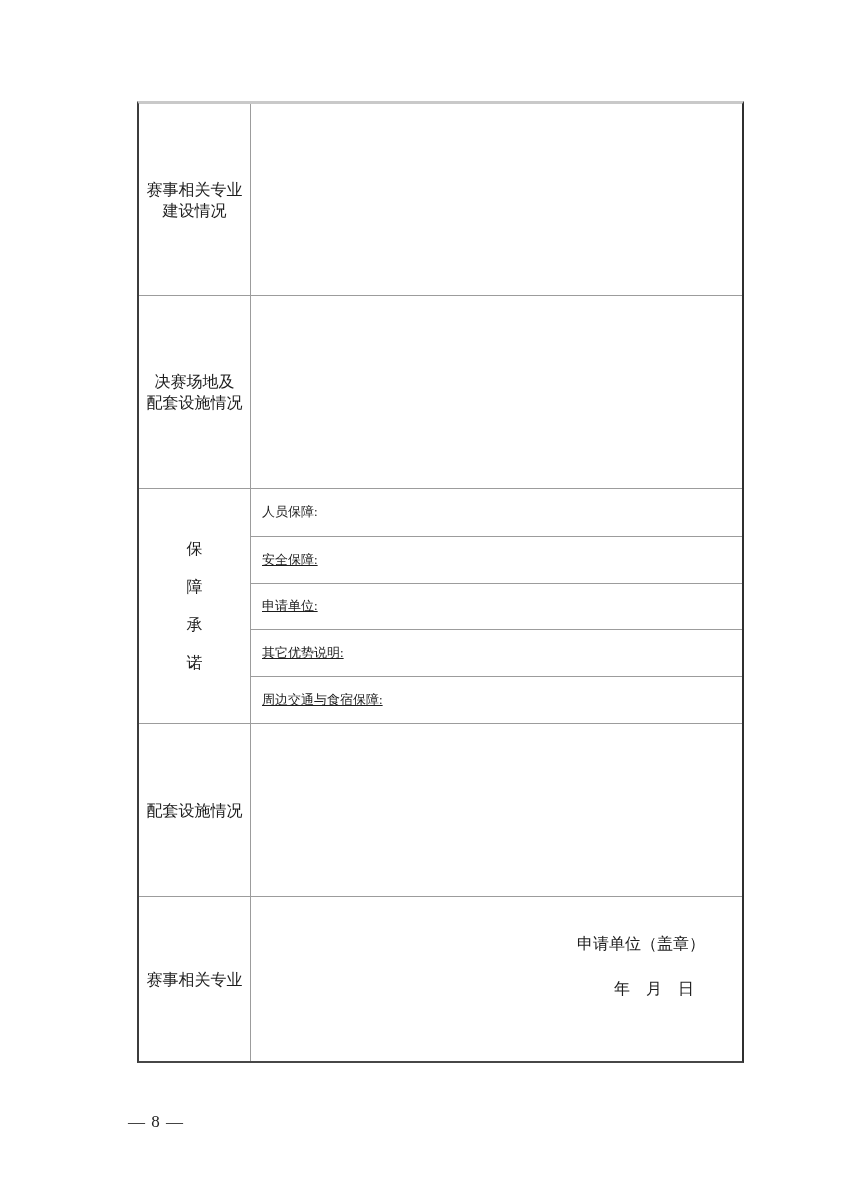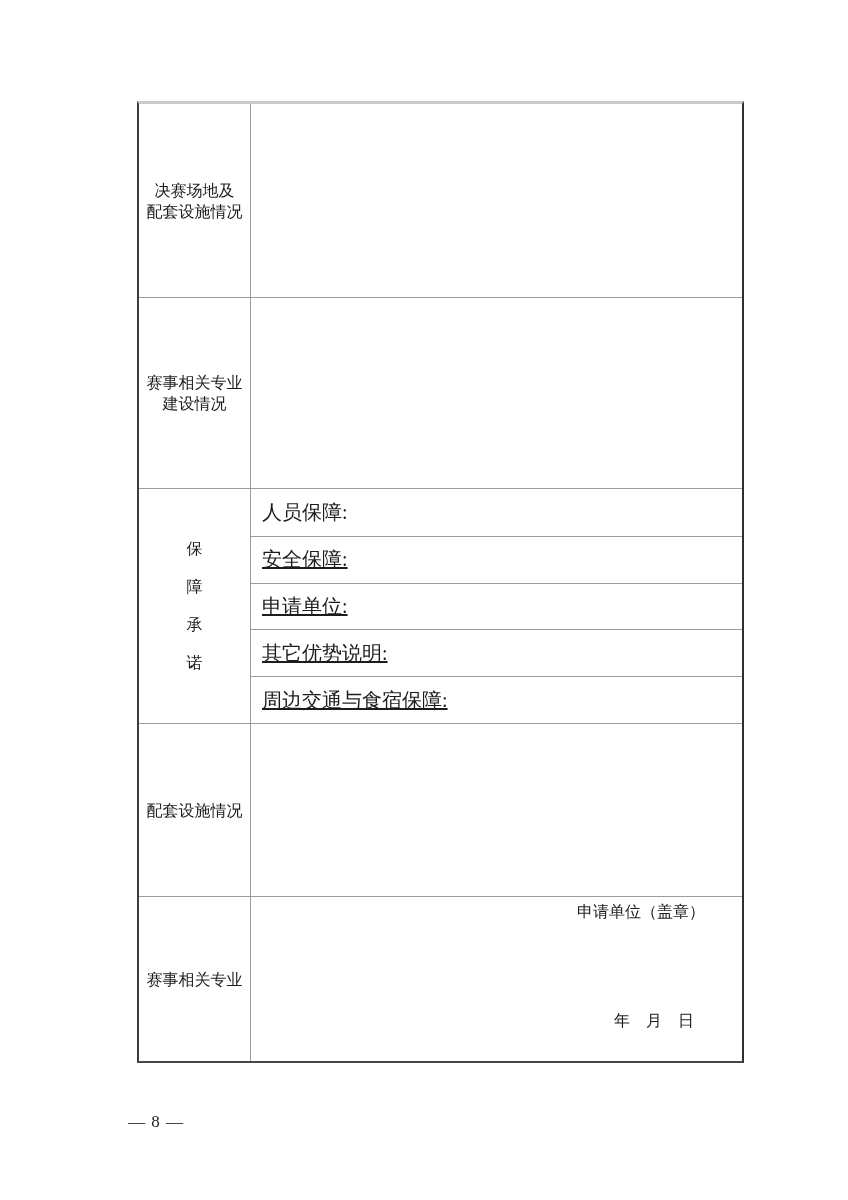--- a/index.html
+++ b/index.html
@@ -64,28 +64,28 @@
   .row-5 { flex: 1 1 auto; }
   .vertical-label {
     line-height: 38px;
   }
   .sub-row {
     box-sizing: border-box;
     height: 47px;
     display: flex;
     align-items: center;
     padding-left: 11px;
-    font-size: 20px;
+    font-size: 13px;
   }
   .sub-row + .sub-row {
     border-top: 1px solid #9c9c9c;
     text-decoration: underline;
   }
   .opinion-cell {
-    justify-content: space-between;
+    justify-content: center;
     align-items: flex-end;
     padding-bottom: 26px;
     font-size: 16px;
     line-height: 29px;
   }
   .stamp-line {
     padding-right: 37px;
   }
   .date-line {
     padding-right: 48px;
@@ -100,32 +100,32 @@
     letter-spacing: 1px;
   }
 </style>
 </head>
 <body>
 
 <div class="sheet">
 
   <div class="form-table">
 
+    <div class="frow row-1">
+      <div class="label-cell">
+        <div>赛事相关专业</div>
+        <div>建设情况</div>
+      </div>
+      <div class="content-cell"></div>
+    </div>
+
     <div class="frow row-2">
       <div class="label-cell">
         <div>决赛场地及</div>
         <div>配套设施情况</div>
-      </div>
-      <div class="content-cell"></div>
-    </div>
-
-    <div class="frow row-1">
-      <div class="label-cell">
-        <div>赛事相关专业</div>
-        <div>建设情况</div>
       </div>
       <div class="content-cell"></div>
     </div>
 
     <div class="frow row-3">
       <div class="label-cell vertical-label">
         <div>保</div>
         <div>障</div>
         <div>承</div>
         <div>诺</div>

